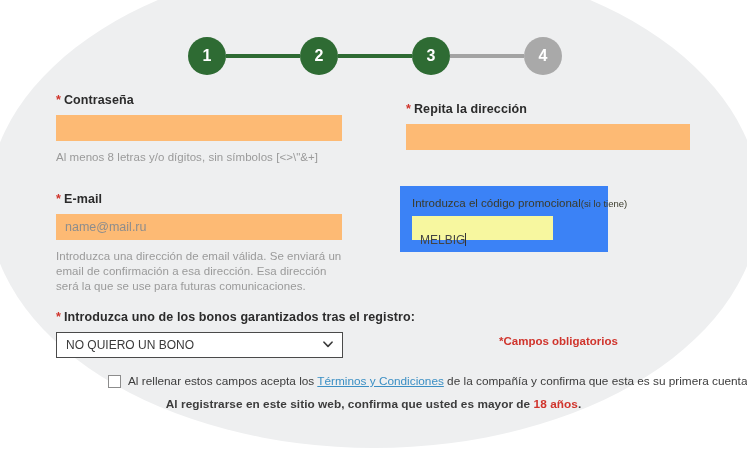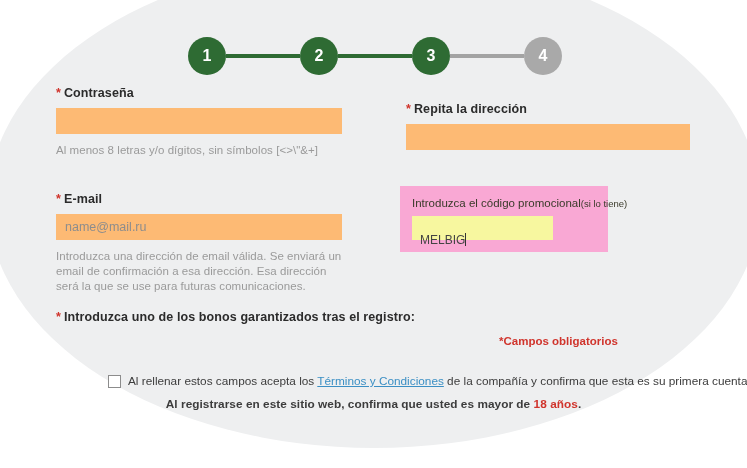--- a/index.html
+++ b/index.html
@@ -90,34 +90,34 @@
     font-family: "Liberation Sans", sans-serif;
   }
   .text-input::placeholder { color: #8d8d8d; }
   .hint {
     font-size: 11.5px;
     color: #9a9a9a;
     line-height: 15px;
     letter-spacing: 0.05px;
   }
 
-  #pass-block  { position: absolute; left: 56px;  top: 86px; width: 286px; }
+  #pass-block  { position: absolute; left: 56px;  top: 93px; width: 286px; }
   #pass2-block { position: absolute; left: 406px; top: 102px; width: 284px; }
   #email-block { position: absolute; left: 56px;  top: 192px; width: 286px; }
   .label-row { margin-bottom: 8px; }
   .hint-row  { margin-top: 9px; }
 
   
   #promo-box {
     position: absolute;
     left: 400px;
     top: 186px;
     width: 208px;
     height: 66px;
-    background: #f9a8d4;
+    background: #3b82f6;
     padding: 11px 12px 0 12px;
   }
   #promo-label {
     font-size: 11.5px;
     color: #3a3a2a;
     white-space: nowrap;
     margin-bottom: 7px;
   }
   #promo-label .small { font-size: 9.5px; }
   #promo-input {
@@ -269,20 +269,26 @@
       </div>
       <div id="promo-input">
         <span style="line-height:24px">MELBIG</span><span class="caret"></span>
       </div>
     </div>
 
     <div id="bonus-block">
       <div class="field-label">
         <span class="req-star">*</span><span>Introduzca uno de los bonos garantizados tras el registro:</span>
       </div>
+      <div class="select-wrap">
+        <div id="bonus-value">NO QUIERO UN BONO</div>
+        <svg class="chevron" viewBox="0 0 10 7">
+          <path d="M1 1.2 L5 5.4 L9 1.2" fill="none" stroke="#3a3a3a" stroke-width="1.6" stroke-linecap="round" stroke-linejoin="round"></path>
+        </svg>
+      </div>
     </div>
 
     <div id="required-note">*Campos obligatorios</div>
 
     <div id="terms-row">
       <div id="terms-checkbox"></div>
       <div id="terms-text">
         <span>Al rellenar estos campos acepta los </span><a class="link" href="#">Términos y Condiciones</a><span> de la compañía y confirma que esta es su primera cuenta.</span>
       </div>
     </div>

